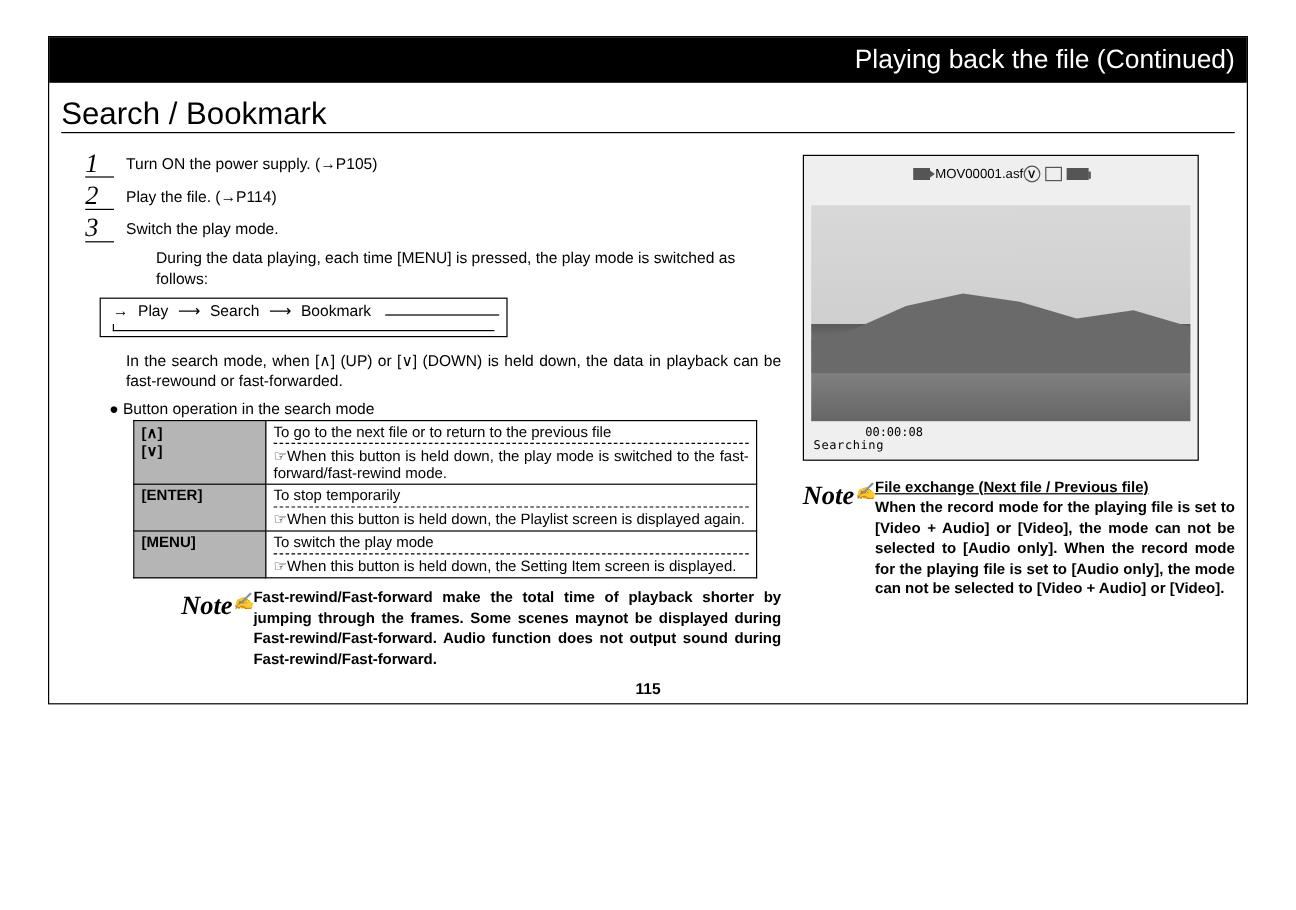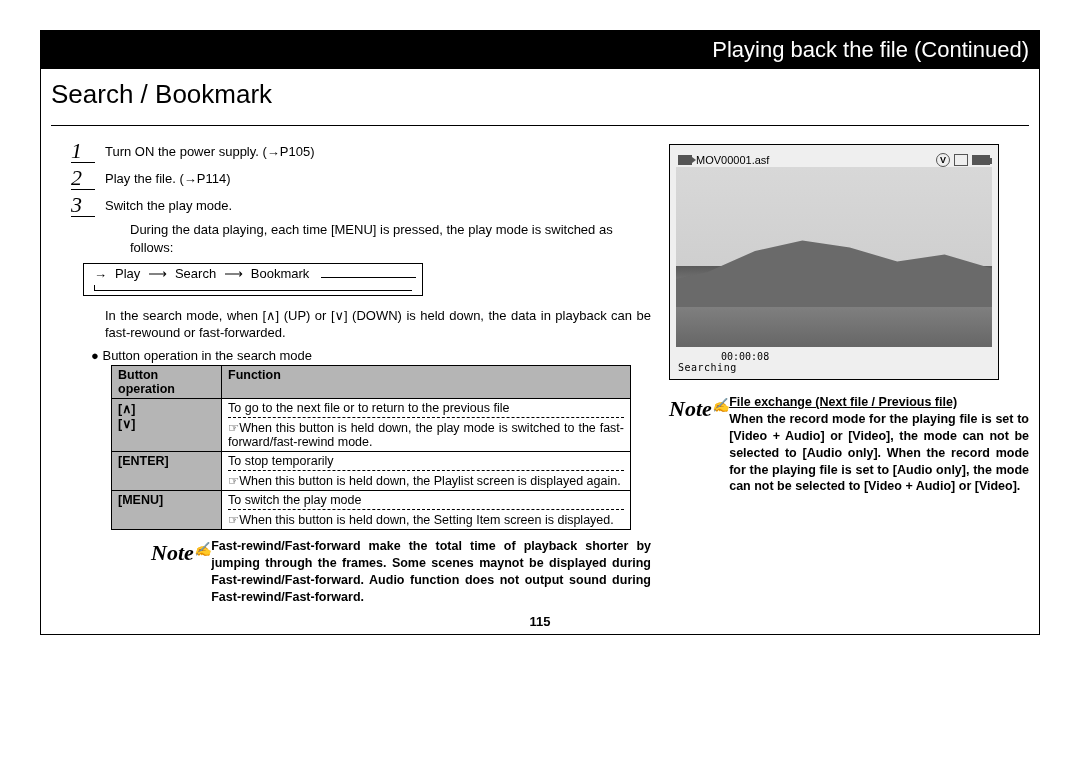--- a/index.html
+++ b/index.html
@@ -24,21 +24,21 @@
     font-size: 22px;
     font-weight: normal;
     text-align: right;
     padding: 6px 10px 6px 12px;
   }
   .section-title {
     font-size: 26px;
     font-weight: normal;
     border-bottom: 1px solid #000;
     margin: 10px 10px 10px 10px;
-    padding-bottom: 15px;
+    padding-bottom: 0;
   }
   .columns {
     display: flex;
     gap: 18px;
     padding: 0 10px;
   }
   .left { flex: 0 0 600px; }
   .right { flex: 1; }
   .step {
     display: flex;
@@ -140,23 +140,23 @@
   .screen {
     border: 1px solid #000;
     background: #efefef;
     padding: 6px;
     width: 330px;
     margin-top: 8px;
   }
   .screen-top {
     display: flex;
     align-items: center;
-    justify-content: space-between;
+    justify-content: center;
     font-size: 11px;
-    padding: 2px 2px 0 2px;
+    padding: 2px 2px 19px 2px;
   }
   .screen-top .fname { display: flex; align-items: center; gap: 4px; }
   .cam-icon { width: 14px; height: 10px; background: #555; position: relative; }
   .cam-icon::after { content: ""; position: absolute; right: -4px; top: 2px; border-left: 4px solid #555; border-top: 3px solid transparent; border-bottom: 3px solid transparent; }
   .status-icons { display: flex; gap: 4px; align-items: center; }
   .circ { width: 14px; height: 14px; border: 1px solid #555; border-radius: 50%; font-size: 9px; line-height: 12px; text-align: center; font-weight: bold; }
   .rect { width: 14px; height: 12px; border: 1px solid #555; }
   .batt { width: 18px; height: 10px; border: 1px solid #555; position: relative; background: #555; }
   .batt::after { content: ""; position: absolute; right: -3px; top: 2px; width: 2px; height: 6px; background: #555; }
   .photo {
@@ -213,24 +213,20 @@
           <span style="flex:1;border-bottom:1px solid #000;margin-left:4px;height:1px;margin-top:8px;"></span>
         </div>
         <div class="flow-lines"></div>
       </div>
 
       <div class="para">In the search mode, when [∧] (UP) or [∨] (DOWN) is held down, the data in playback can be fast-rewound or fast-forwarded.</div>
       <div class="bullet">Button operation in the search mode</div>
 
       <table class="ops">
         <tbody>
-            <tr>
-          <th>Button operation</th>
-          <th>Function</th>
-        </tr>
         <tr>
           <td class="btn-col" style="white-space:pre-line">[∧]
 [∨]</td>
           <td>
             <div class="cell-dash">To go to the next file or to return to the previous file</div>
             <div style="text-align:justify">☞When this button is held down, the play mode is switched to the fast-forward/fast-rewind mode.</div>
           </td>
         </tr>
         <tr>
           <td class="btn-col">[ENTER]</td>

